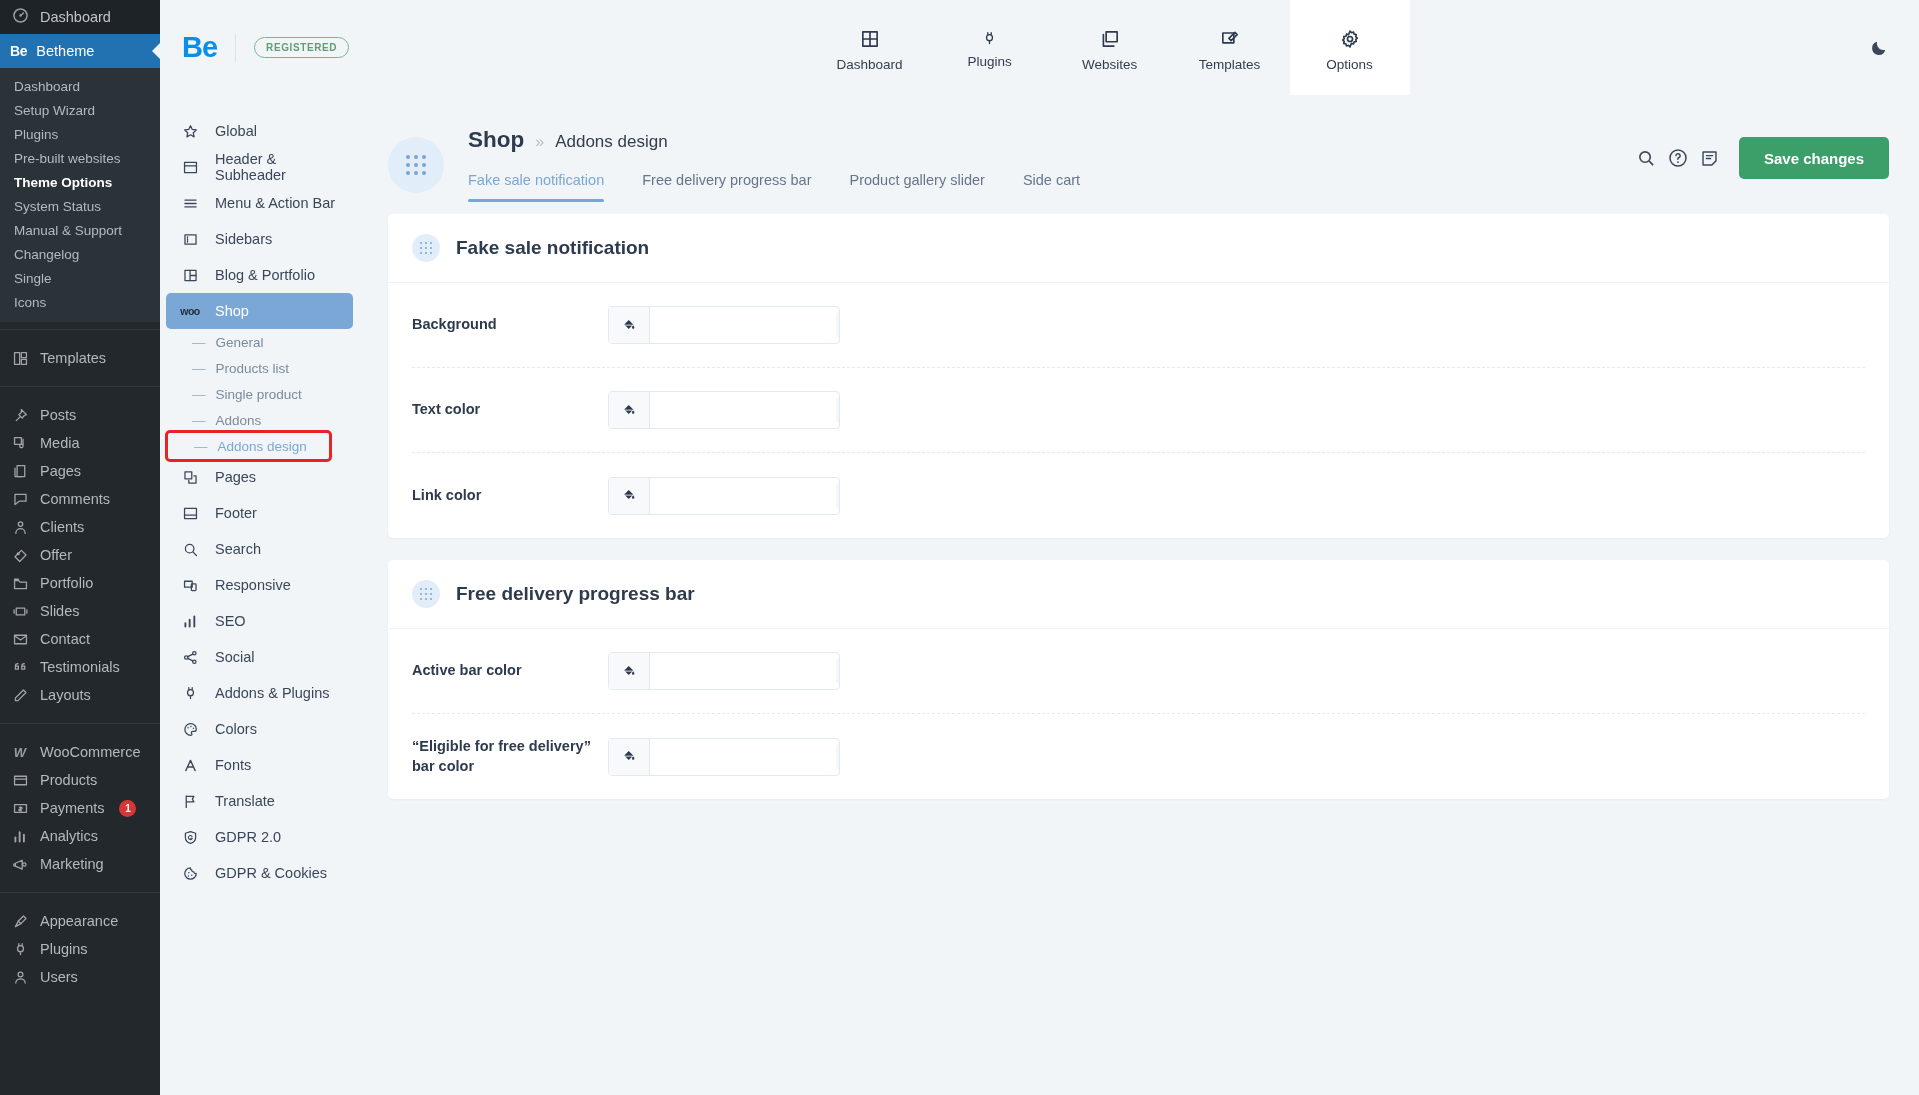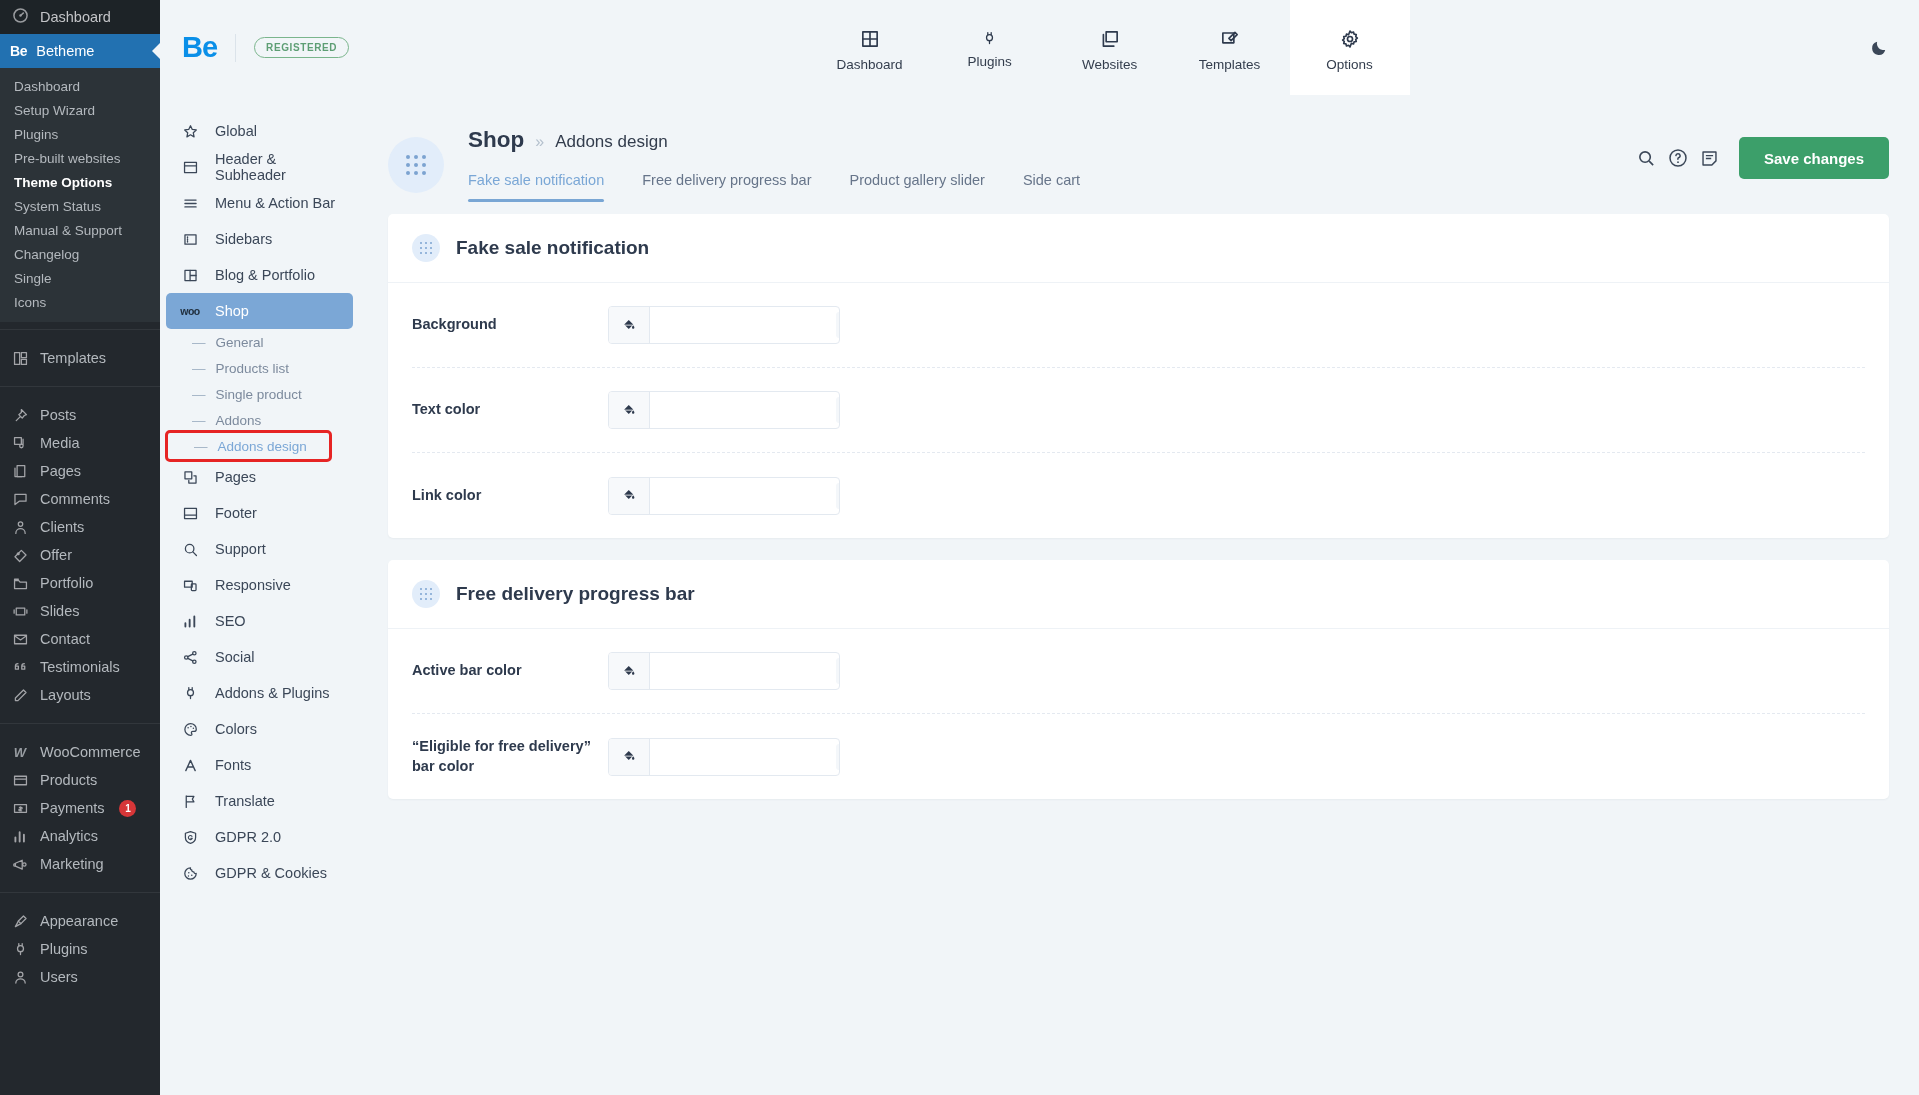--- a/index.html
+++ b/index.html
@@ -630,21 +630,21 @@
         </div>
         <div class="opt-item">
           <span class="ic">
             <span style="color:currentColor;display:flex">
               <svg width="17" height="17" viewBox="0 0 20 20" fill="none" stroke="currentColor" stroke-width="1.5" stroke-linecap="round" stroke-linejoin="round">
                 <circle cx="9" cy="9" r="5"></circle>
                 <path d="M12.8 12.8L17 17"></path>
               </svg>
             </span>
           </span>
-          <span>Support</span>
+          <span>Search</span>
         </div>
         <div class="opt-item">
           <span class="ic">
             <span style="color:currentColor;display:flex">
               <svg width="17" height="17" viewBox="0 0 20 20" fill="none" stroke="currentColor" stroke-width="1.5" stroke-linecap="round" stroke-linejoin="round">
                 <rect x="3" y="5" width="9" height="7"></rect>
                 <rect x="11" y="8" width="5.5" height="8" rx="1"></rect>
               </svg>
             </span>
           </span>

